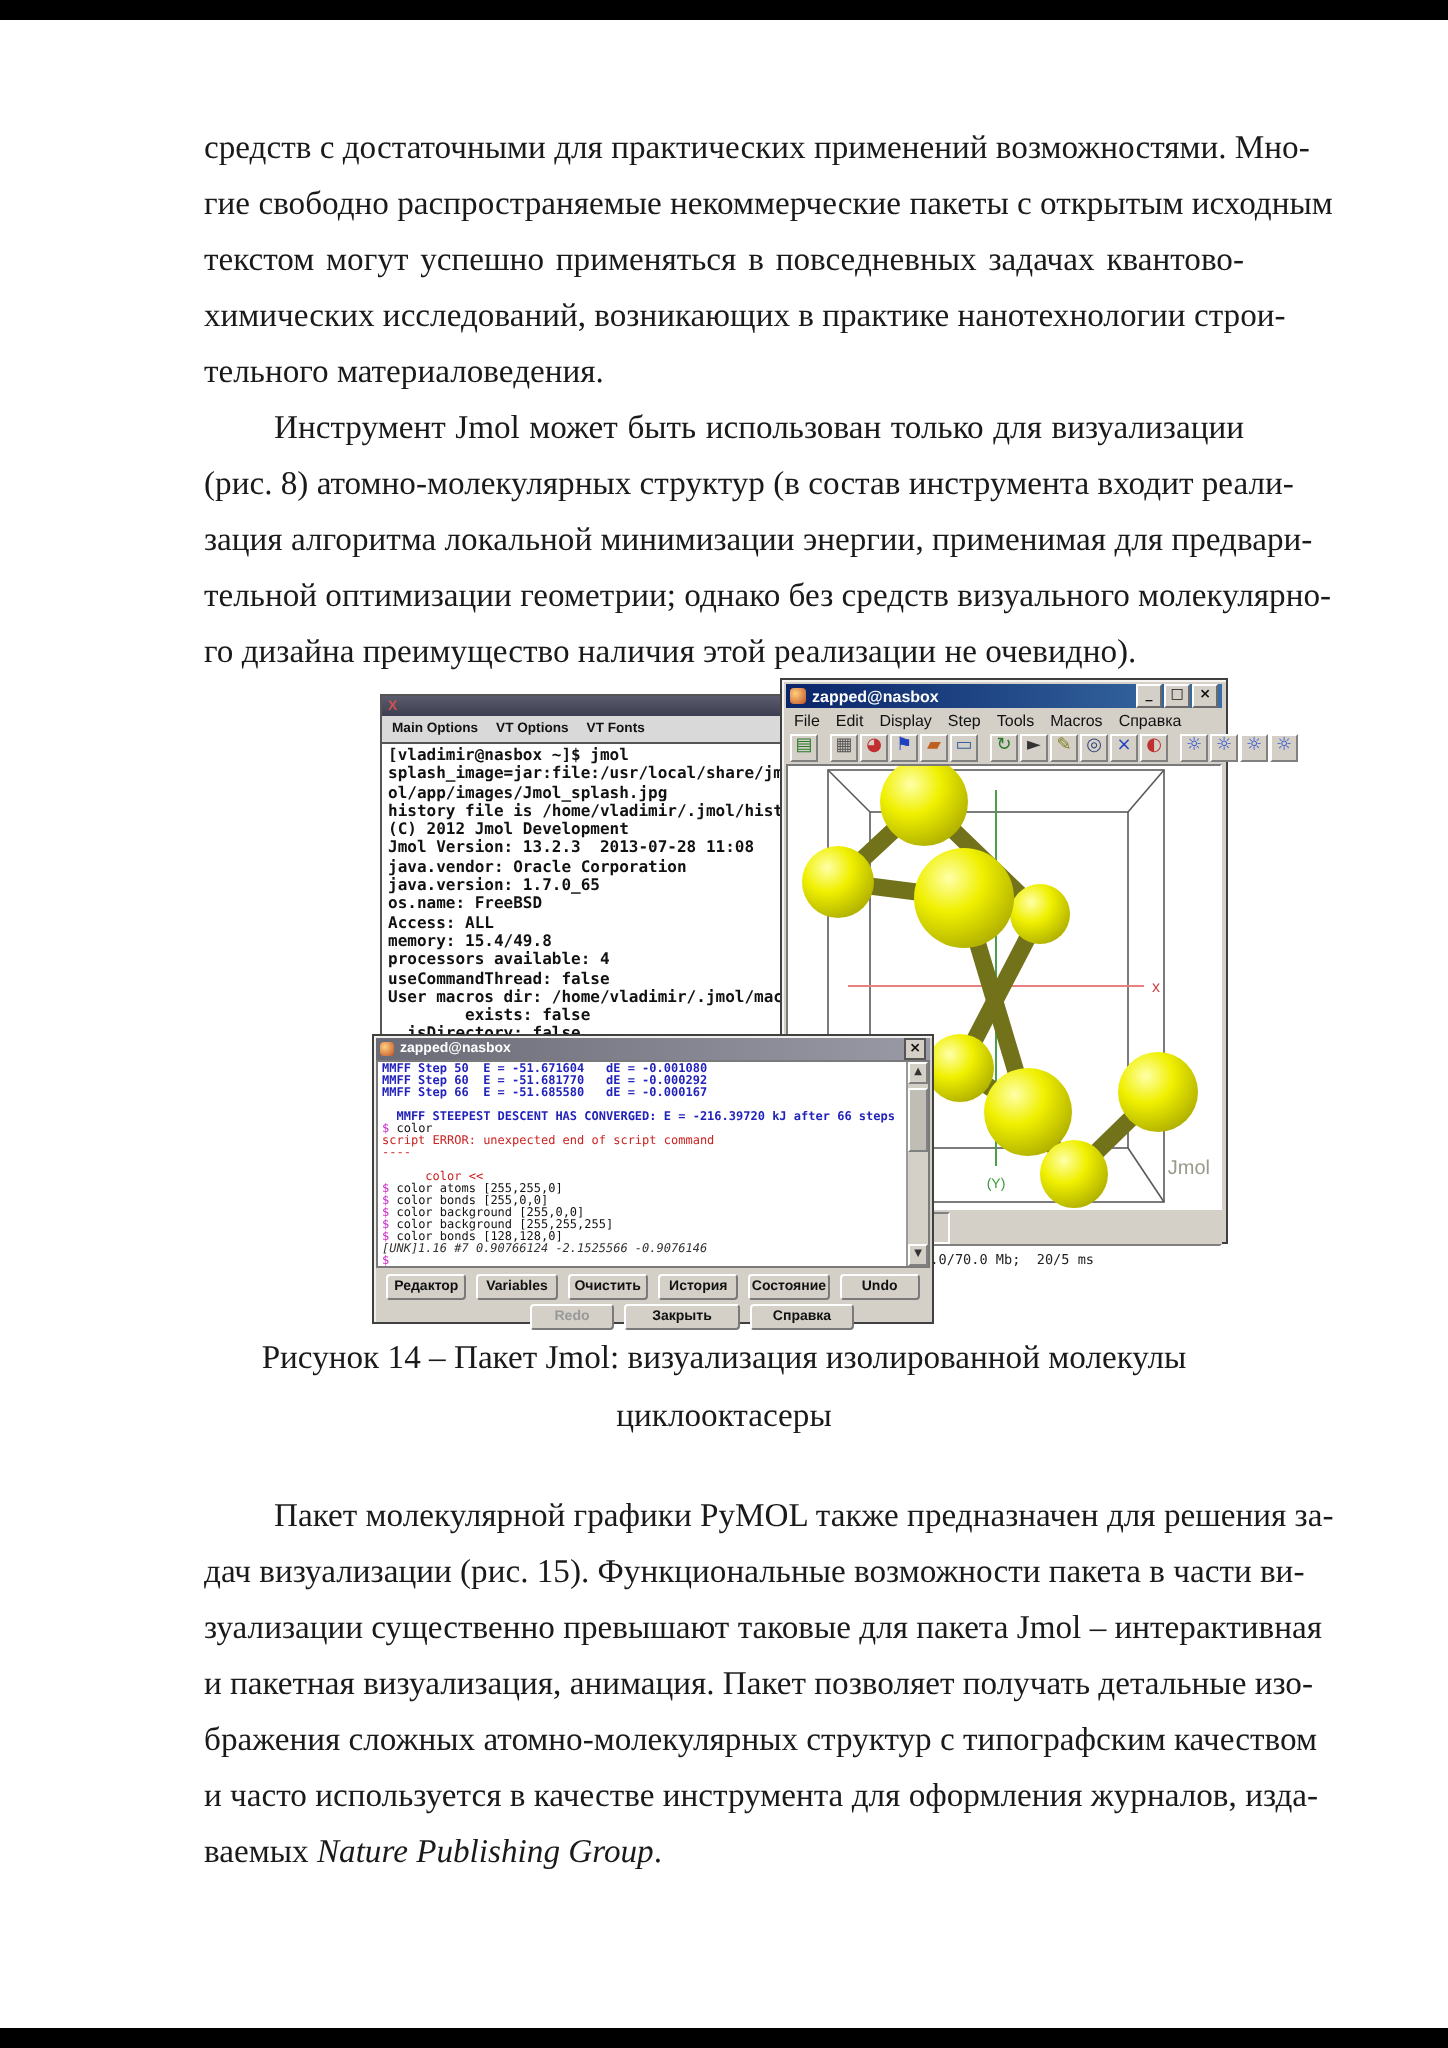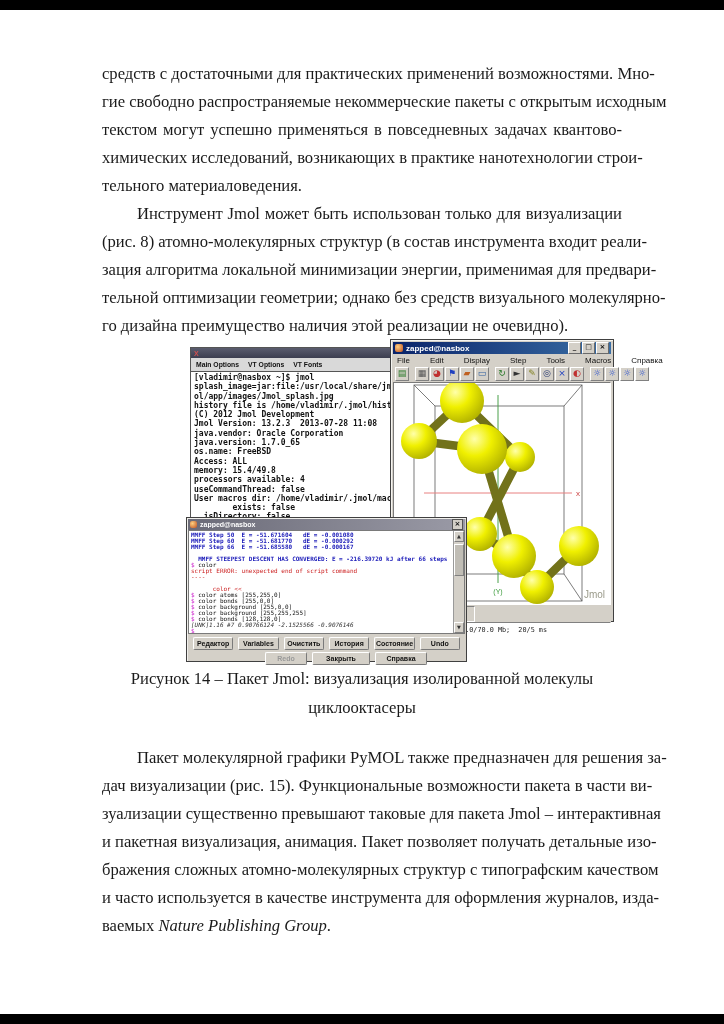--- a/index.html
+++ b/index.html
@@ -28,28 +28,28 @@
   .xterm-body{height:154px;background:#fff;padding:1px 3px;overflow:hidden;
     font:600 8px/9.3px "DejaVu Sans Mono",monospace;color:#111;white-space:pre;}
 
   
   .jmol{left:390px;top:339px;width:224px;height:283px;z-index:2;background:#d4d0c8;border:1px solid #404040;box-shadow:inset 1px 1px 0 #f5f4f0;padding:2px;}
   .jmol-titlebar{height:12px;background:linear-gradient(90deg,#0a246a,#3a6ea5);display:flex;align-items:center;padding:0 2px;gap:3px;}
   .jmol-app-icon{width:8px;height:8px;border-radius:2px;background:radial-gradient(circle at 35% 35%,#ffd080,#c05020);flex:none;}
   .jmol-title{flex:1;font:bold 8px "Liberation Sans",sans-serif;color:#fff;white-space:nowrap;overflow:hidden;}
   .winbtn{width:11px;height:10px;background:#d4d0c8;border:1px solid;border-color:#fff #6a6a6a #6a6a6a #fff;
     font:bold 7px/8px "DejaVu Sans",sans-serif;color:#111;text-align:center;margin-left:1px;flex:none;}
-  .jmol-menubar{height:12px;display:flex;gap:20px;align-items:center;padding:0 4px;background:#d4d0c8;}
+  .jmol-menubar{height:12px;display:flex;gap:8px;align-items:center;padding:0 4px;background:#d4d0c8;}
   .jmenu-item{font:8px "Liberation Sans",sans-serif;color:#111;}
   .jmol-toolbar{height:16px;display:flex;align-items:center;padding:0 2px;background:#d4d0c8;}
   .tool-btn{width:12px;height:12px;margin-right:1px;background:#d4d0c8;border:1px solid;border-color:#fff #808080 #808080 #fff;
     font:9px/11px "DejaVu Sans",sans-serif;text-align:center;flex:none;}
   .tool-gap{margin-left:5px;}
   .jmol-viewport{position:relative;height:221px;background:#fff;border:1px solid;border-color:#7a7a7a #fff #fff #7a7a7a;overflow:hidden;}
-  .jmol-watermark{position:absolute;right:5px;bottom:4px;font:10px "Liberation Sans",sans-serif;color:#9a9a8a;}
+  .jmol-watermark{position:absolute;right:5px;bottom:14px;font:10px "Liberation Sans",sans-serif;color:#9a9a8a;}
   .jmol-statusbar{height:16px;margin-top:1px;display:flex;align-items:stretch;background:#d4d0c8;flex-direction:column;}
   .status-spacer{width:62px;flex:none;}
   .status-cell{border:1px solid;border-color:#808080 #fff #fff #808080;font:6.8px/14px "DejaVu Sans Mono",monospace;
     color:#222;text-align:center;white-space:pre;}
   .status-size{width:80px;flex:none;}
   .status-mem{flex:1;}
 
   
   .console{left:186px;top:517px;width:281px;height:145px;z-index:3;background:#d4d0c8;border:1px solid #404040;box-shadow:inset 1px 1px 0 #f0efeb;padding:1px;}
   .console-titlebar{height:11px;background:linear-gradient(90deg,#6b6b78,#9a9aa6);display:flex;align-items:center;padding:0 2px;gap:3px;}

